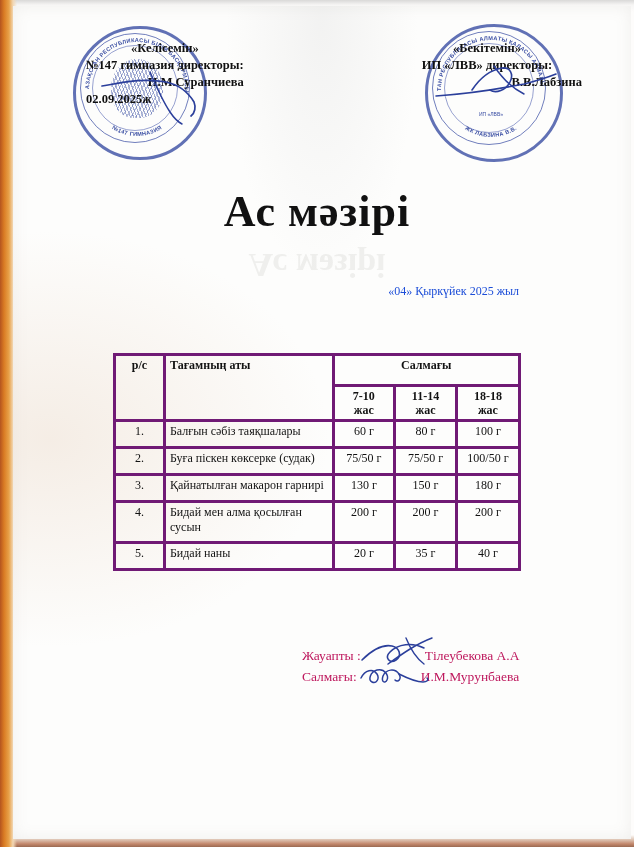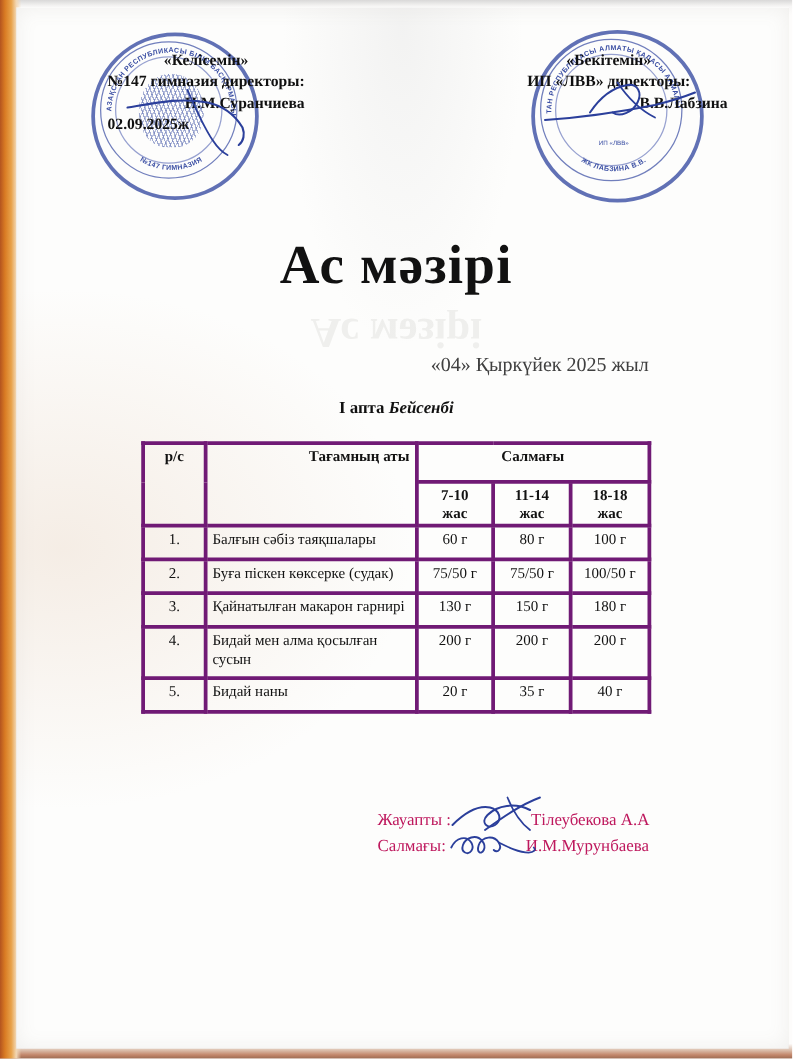--- a/index.html
+++ b/index.html
@@ -129,22 +129,22 @@
     font-size: 34px;
     font-weight: bold;
     color: rgba(150,145,140,0.13);
     transform: scaleY(-1);
     pointer-events: none;
   }
   .datum {
     position: absolute;
     right: 115px;
     top: 284px;
-    font-size: 16px;
-    color: #404040;
+    font-size: 12px;
+    color: #1d4ed8;
   }
   .weekline {
     position: absolute;
     left: 0; right: 0;
     top: 318px;
     text-align: center;
     font-size: 13.5px;
     font-weight: bold;
     color: #111;
   }
@@ -258,29 +258,26 @@
     <path d="M4,40 C34,38 62,34 92,28 C104,25 114,22 124,18" stroke-width="1.6"></path>
     <path d="M40,34 C48,22 58,14 70,12 C78,11 82,18 78,26 C74,34 64,38 58,34" stroke-width="1.6"></path>
     <path d="M62,10 C70,22 80,32 92,38" stroke-width="1.4"></path>
   </svg>
 
   <div class="title">Ас  мәзірі</div>
   <div class="ghost">Ас  мәзірі</div>
 
   <div class="datum">«04» Қыркүйек 2025 жыл</div>
 
-  <div class="weekline">
-    <span>I апта </span><i>Бейсенбі</i>
-  </div>
 
   <table class="menu">
     <thead>
       <tr>
         <th class="c-no h-rc" rowspan="2">р/с</th>
-        <th class="c-name h-rc" rowspan="2" style="text-align:right;">Тағамның  аты</th>
+        <th class="c-name h-rc" rowspan="2" style="text-align:left;">Тағамның  аты</th>
         <th colspan="3" style="height:24px;">Салмағы</th>
       </tr>
       <tr>
         <th class="c-w age">
           <span>7-10</span><br>
           <span>жас</span>
         </th>
         <th class="c-w age">
           <span>11-14</span><br>
           <span>жас</span>

